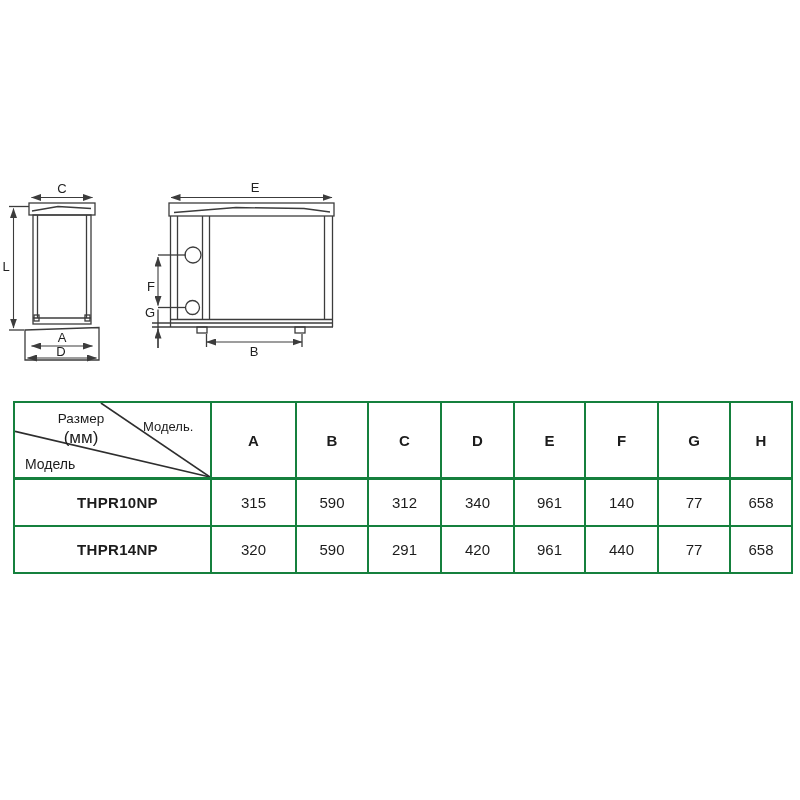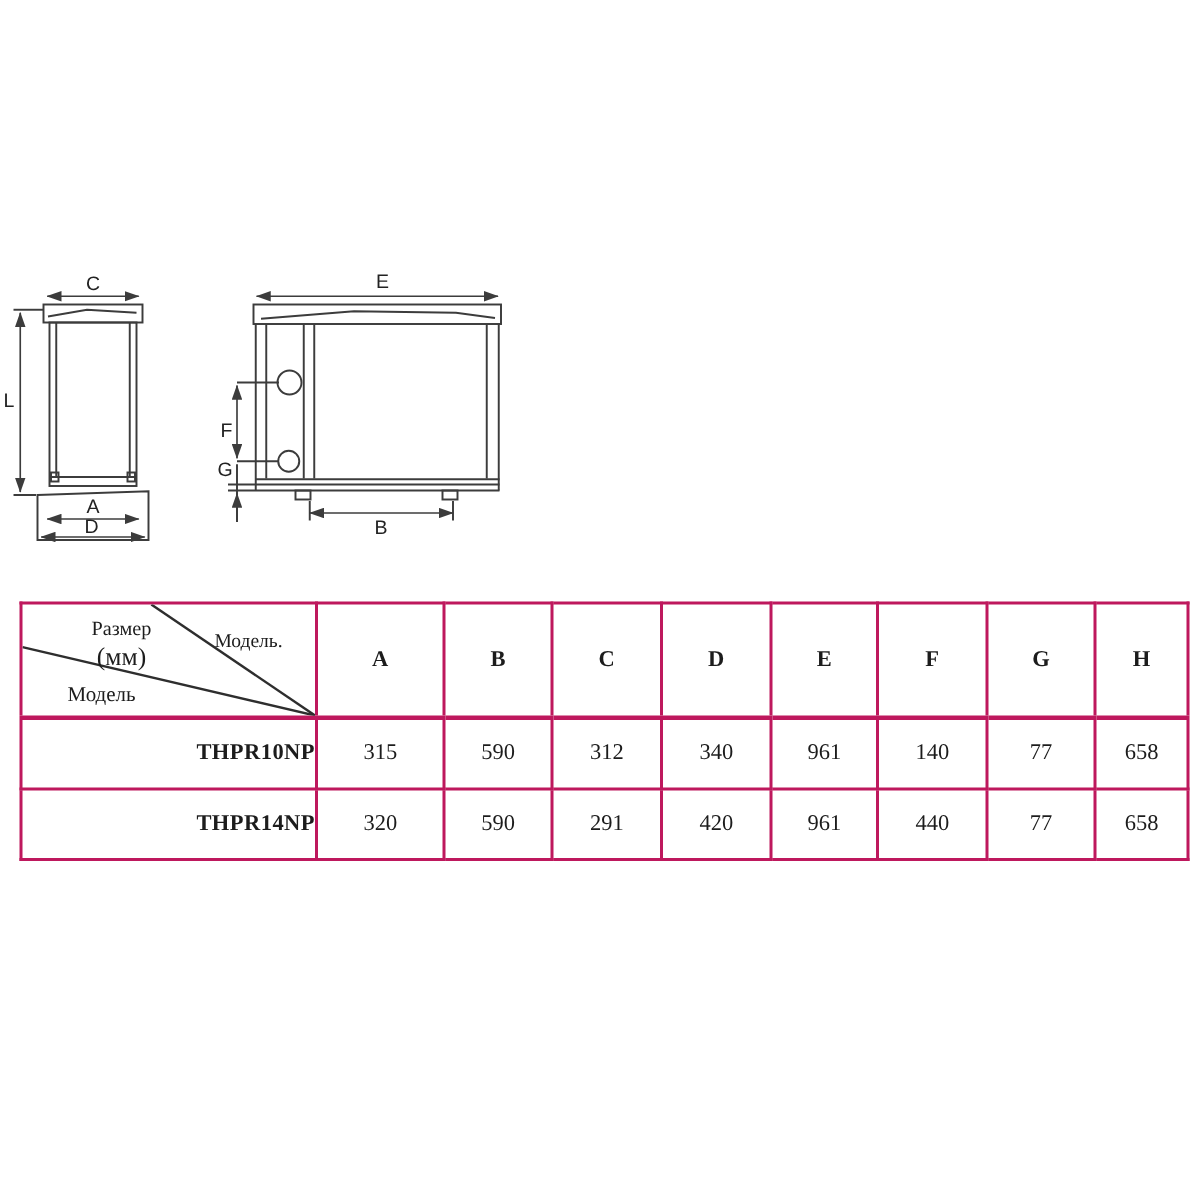--- a/index.html
+++ b/index.html
@@ -10,35 +10,35 @@
   #drawings{position:absolute;left:0;top:0;width:800px;height:390px;}
   #drawings line,#drawings rect,#drawings polygon,#drawings polyline,#drawings circle{
       fill:none;stroke:#3c3c3c;stroke-width:1.3;}
   #drawings .dim,#drawings .dim1{stroke-width:1.1;}
   #drawings text{fill:#222;stroke:none;font-size:13px;font-family:"Liberation Sans",sans-serif;
       text-anchor:middle;}
 
   
   #dims-table{position:absolute;left:13px;top:401px;width:778px;border-collapse:collapse;
       table-layout:fixed;background:#fff;}
-  #dims-table td{border:2px solid #be185d;text-align:center;vertical-align:middle;
-      font-size:15px;color:#1c1c1c;padding:0;font-family:Liberation Serif, serif;}
+  #dims-table td{border:2px solid #15803d;text-align:center;vertical-align:middle;
+      font-size:15px;color:#1c1c1c;padding:0;}
   #dims-table tr.hdr td{border-bottom-width:3px;height:74px;font-weight:bold;}
   #dims-table tr.datarow td{height:45px;}
-  #dims-table td.model{text-align:right;padding-left:10px;font-weight:bold;letter-spacing:.3px;}
+  #dims-table td.model{text-align:center;padding-left:10px;font-weight:bold;letter-spacing:.3px;}
 
   
   td.diagcell{position:relative;}
   td.diagcell .hsvg{position:absolute;left:0;top:0;width:100%;height:100%;}
   td.diagcell .hsvg line{stroke:#2e2e2e;stroke-width:1.6;}
   td.diagcell span{position:absolute;font-weight:normal;line-height:1.15;}
   .size-label{left:36px;top:8px;width:60px;text-align:center;font-size:13.5px;}
   .size-unit{left:36px;top:25px;width:60px;text-align:center;font-size:17px;}
   .desig-label{left:128px;top:17px;width:66px;text-align:left;font-size:13px;}
-  .model-label{left:30px;top:53px;width:80px;text-align:left;font-size:14px;}
+  .model-label{left:10px;top:53px;width:80px;text-align:left;font-size:14px;}
 </style>
 </head>
 <body>
 
 <div id="canvas">
 
   <svg id="drawings" viewBox="0 0 800 390" xmlns="http://www.w3.org/2000/svg">
     <defs>
       <marker id="ar" markerUnits="userSpaceOnUse" markerWidth="10" markerHeight="7" refX="9.5" refY="3.5" orient="auto-start-reverse">
         <path d="M0,0 L10,3.5 L0,7 Z" fill="#3c3c3c" stroke="none"></path>

